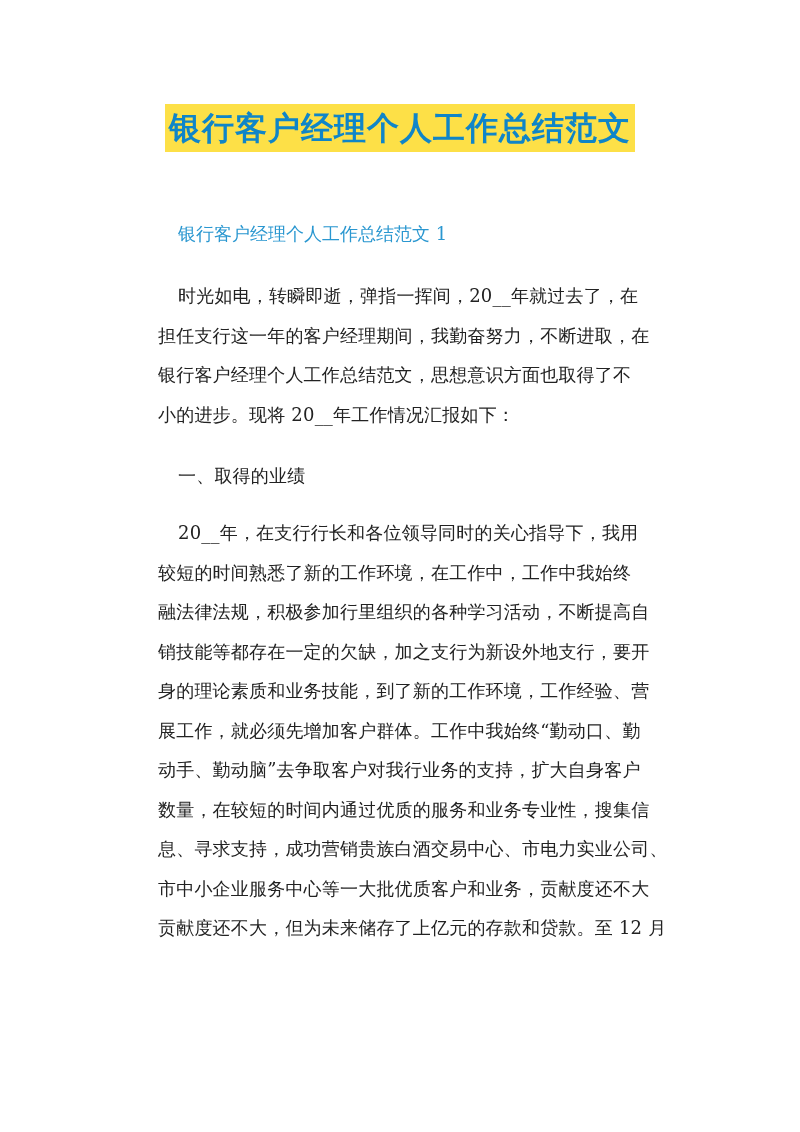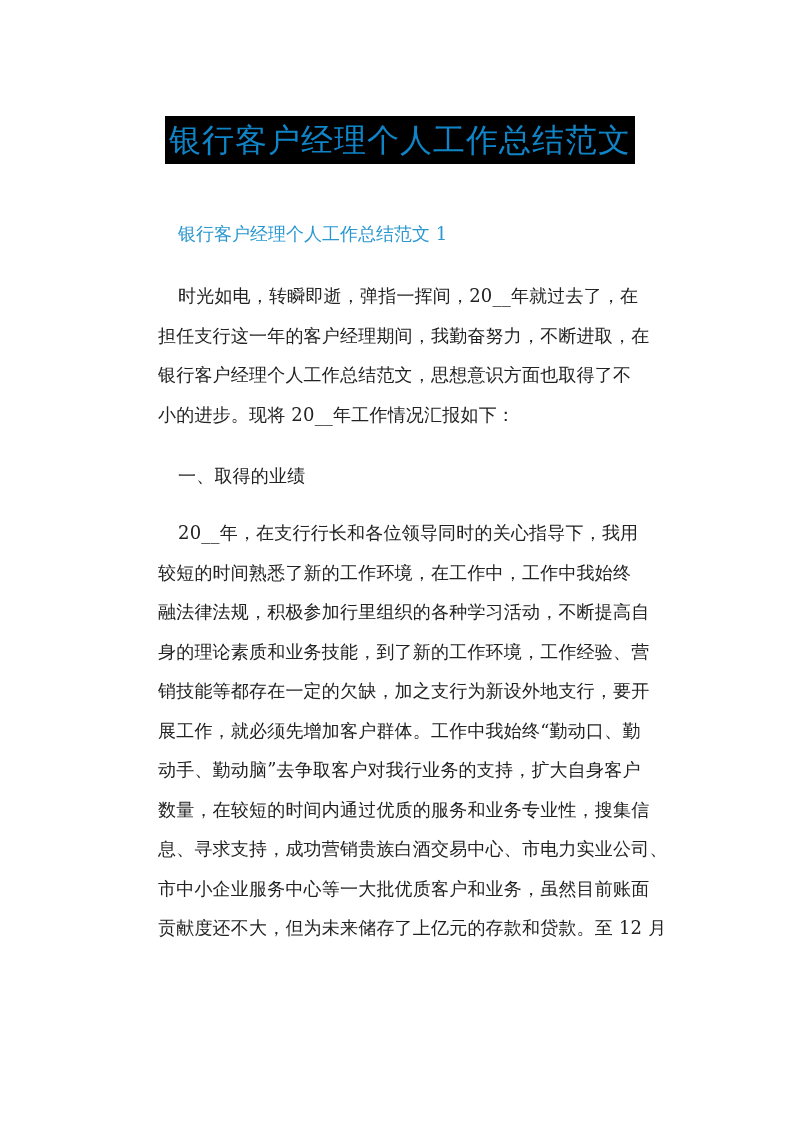--- a/index.html
+++ b/index.html
@@ -1,21 +1,21 @@
 <!DOCTYPE html>
 <html><head>
   <meta charset="utf-8">
   <style>
     html, body { margin: 0; padding: 0; background: #ffffff; }
     body { width: 800px; height: 1132px; position: relative; overflow: hidden; }
     .title-wrap { position: absolute; top: 104px; left: 0; width: 800px; text-align: center; }
     .title {
-      display: inline-block; background: #000000; color: #0f85c8;
-      font-family: "DejaVu Sans", sans-serif; font-weight: normal; font-size: 32px;
-      line-height: 48px; padding: 0 4px; letter-spacing: 1px; margin-top: 12px;
+      display: inline-block; background: #fde047; color: #0f85c8;
+      font-family: "DejaVu Sans", sans-serif; font-weight: bold; font-size: 32px;
+      line-height: 48px; padding: 0 4px; letter-spacing: 1px;
     }
     .subtitle {
       position: absolute; top: 220px; left: 162px; color: #2a97d0;
       font-family: "DejaVu Serif", serif; font-size: 18px; line-height: 28px; margin-left: 16px;
     }
     .body-text {
       position: absolute; left: 142px; width: 520px;
       font-family: "DejaVu Serif", serif; font-size: 18px; color: #222;
       line-height: 39.5px; letter-spacing: 0.2px;
     }
@@ -39,21 +39,21 @@
 </div>
 
 <div class="body-text" style="top:456px;">
   <div class="line indent">一、取得的业绩</div>
 </div>
 
 <div class="body-text" style="top:513px;">
   <div class="line indent">20__年，在支行行长和各位领导同时的关心指导下，我用</div>
   <div class="line">较短的时间熟悉了新的工作环境，在工作中，工作中我始终</div>
   <div class="line">融法律法规，积极参加行里组织的各种学习活动，不断提高自</div>
+  <div class="line">销技能等都存在一定的欠缺，加之支行为新设外地支行，要开</div>
   <div class="line">身的理论素质和业务技能，到了新的工作环境，工作经验、营</div>
-  <div class="line">销技能等都存在一定的欠缺，加之支行为新设外地支行，要开</div>
   <div class="line">展工作，就必须先增加客户群体。工作中我始终“勤动口、勤</div>
   <div class="line">动手、勤动脑”去争取客户对我行业务的支持，扩大自身客户</div>
   <div class="line">数量，在较短的时间内通过优质的服务和业务专业性，搜集信</div>
   <div class="line">息、寻求支持，成功营销贵族白酒交易中心、市电力实业公司、</div>
-  <div class="line">市中小企业服务中心等一大批优质客户和业务，虽然目前账面</div>
+  <div class="line">市中小企业服务中心等一大批优质客户和业务，贡献度还不大</div>
   <div class="line">贡献度还不大，但为未来储存了上亿元的存款和贷款。至 12 月</div>
 </div>
 
 </body></html>

